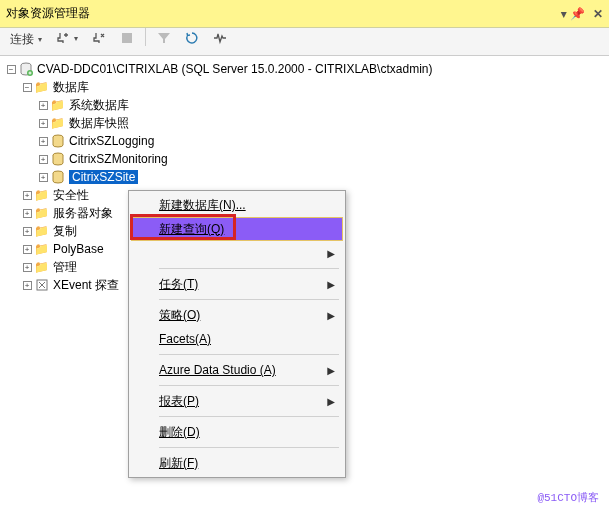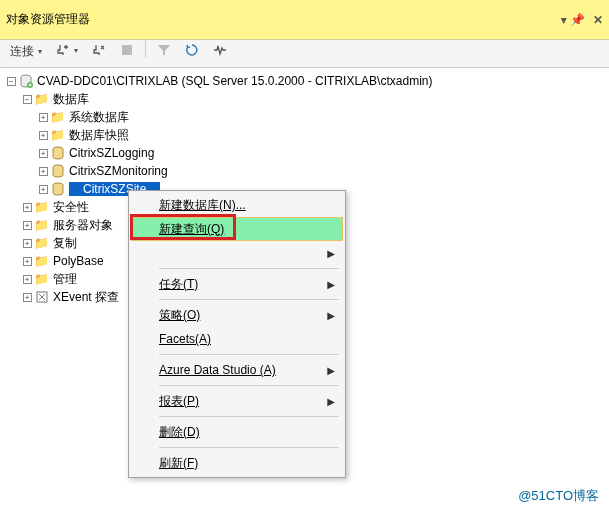--- a/index.html
+++ b/index.html
@@ -1,43 +1,43 @@
 <!DOCTYPE html>
 <html><head>
 <meta charset="utf-8">
 <style>
 * { margin: 0; padding: 0; box-sizing: border-box; font-family: "Microsoft YaHei", "Segoe UI", sans-serif; font-size: 12px; }
 body { width: 609px; height: 511px; background: #fff; overflow: hidden; position: relative; }
-.titlebar { height: 40px; background: #fff68f; display: flex; align-items: center; padding: 0 6px; border-bottom: 1px solid #d0d0a0; }
+.titlebar { height: 28px; background: #fff68f; display: flex; align-items: center; padding: 0 6px; border-bottom: 1px solid #d0d0a0; }
 .titlebar .pin { margin-left: auto; margin-right: 8px; color: #555; }
 .titlebar .close { color: #555; font-weight: bold; cursor: pointer; }
 .toolbar { height: 28px; background: #f5f5f5; border-bottom: 1px solid #ccc; display: flex; align-items: flex-start; padding: 0 4px; gap: 2px; }
 .tb-btn { padding: 3px 6px; color: #333; display: flex; align-items: center; gap: 2px; cursor: pointer; }
 .tb-sep { width: 1px; height: 18px; background: #ccc; margin: 0 3px; }
 .tb-icon { width: 14px; height: 14px; display: inline-flex; align-items: center; justify-content: center; color: #555; }
 .tb-disabled { color: #aaa; }
 .dropdown-arrow { font-size: 8px; margin-left: 2px; color: #555; }
 .tree { padding: 4px 0 4px 4px; user-select: none; }
 .tree-row { display: flex; align-items: center; height: 18px; white-space: nowrap; cursor: pointer; }
 .tw { width: 14px; height: 14px; display: inline-flex; align-items: center; justify-content: center; color: #666; font-size: 10px; cursor: pointer; }
 .expander { border: 1px solid #888; width: 9px; height: 9px; font-size: 8px; line-height: 7px; text-align: center; color: #444; background: #fff; }
 .indent { display: inline-block; }
 .i1 { width: 16px; } .i2 { width: 32px; }
 .node-icon { width: 16px; height: 16px; display: inline-flex; align-items: center; justify-content: center; margin-right: 3px; }
 .folder { color: #d9a23b; }
 .db { color: #dab14a; }
 .server { color: #5a8fc7; }
-.label.selected { background: #0a64c8; color: #fff; padding: 0 14px; }
+.label.selected { background: #0a64c8; color: #fff; padding: 0 3px; }
 .ctx-menu { position: absolute; left: 128px; top: 190px; width: 218px; background: #f5f5f5; border: 1px solid #a0a0a0; box-shadow: 2px 2px 6px rgba(0,0,0,.25); padding: 2px; }
 .ctx-item { height: 24px; display: flex; align-items: center; padding: 0 8px 0 28px; position: relative; cursor: pointer; text-decoration: underline; }
-.ctx-item.highlighted { background: #86efac; border: 1px solid #e5c365; padding: 0 18px 0 27px; text-align: right; }
+.ctx-item.highlighted { background: #8b5cf6; border: 1px solid #e5c365; padding: 0 18px 0 27px; text-align: right; }
 .ctx-sep { height: 1px; background: #d0d0d0; margin: 3px 4px 3px 28px; }
 .ctx-arrow { position: absolute; right: 8px; font-size: 10px; color: #333; }
 .red-box { position: absolute; border: 3px solid #d62424; left: 130px; top: 214px; width: 106px; height: 26px; pointer-events: none; }
-.watermark { position: absolute; right: 10px; bottom: 6px; color: #0369a1; font-size: 13px; }
+.watermark { position: absolute; right: 10px; bottom: 6px; color: #8b5cf6; font-size: 11px; font-family: Liberation Mono, monospace; }
 svg { display: block; }
 </style>
 </head>
 <body>
 
 <div class="titlebar">
   <span>对象资源管理器</span>
   <span class="pin">▾ 📌</span>
   <span class="close">✕</span>
 </div>

